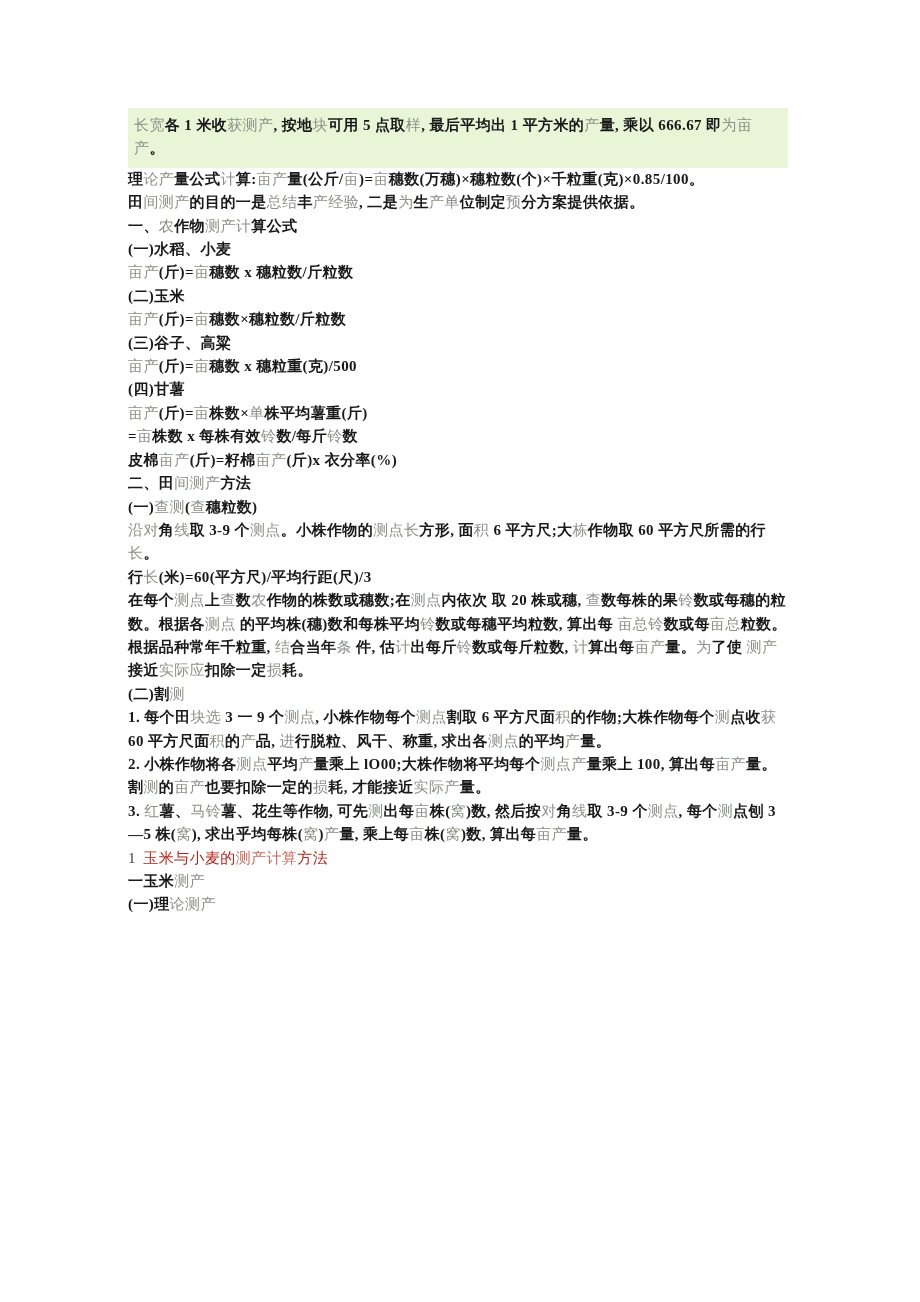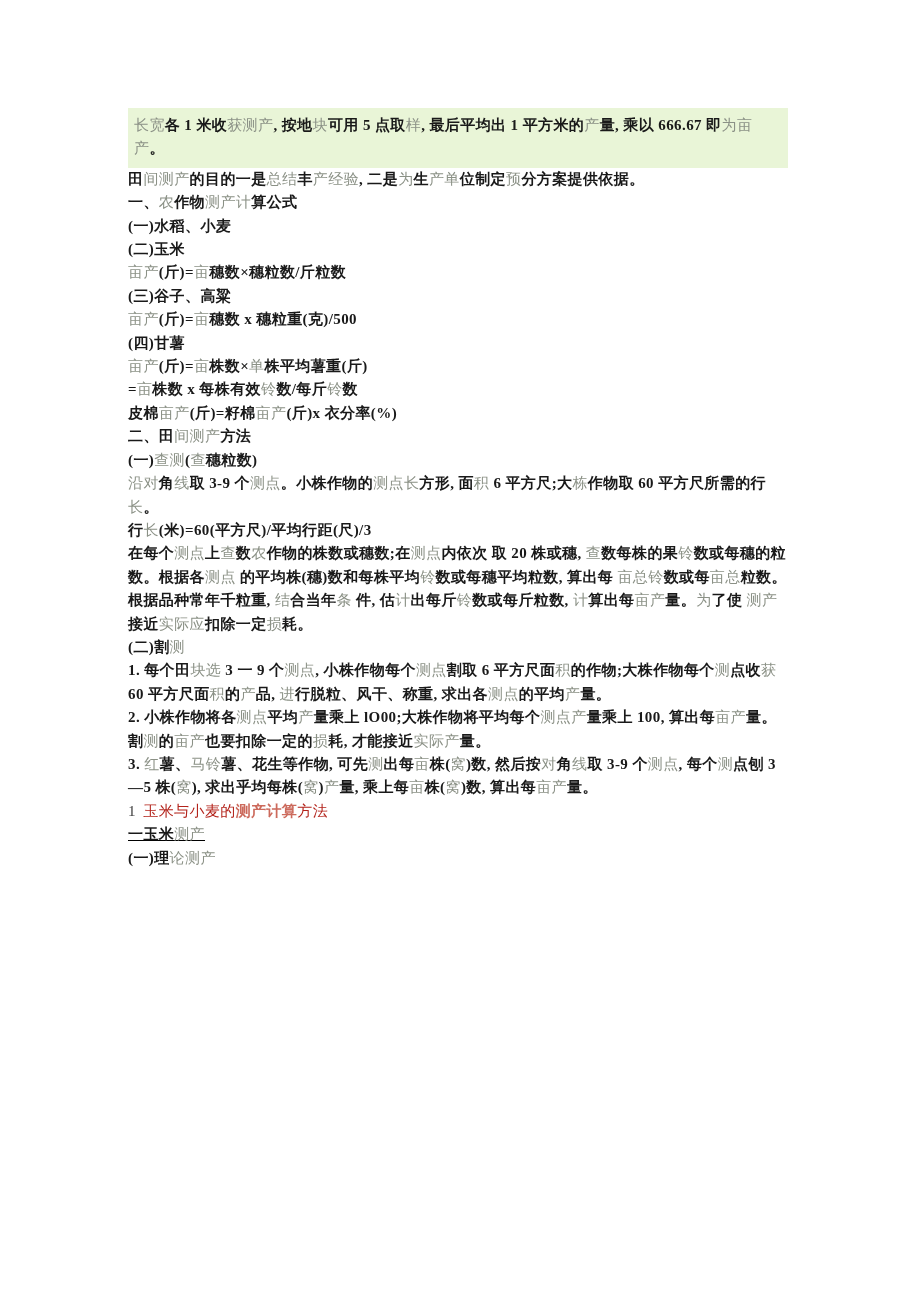--- a/index.html
+++ b/index.html
@@ -32,38 +32,40 @@
   }
   .p-formula{ margin-top:7px; }
   .p-lead{ margin-top:21px;font-family:Liberation Serif, serif; }
   .p-body{ }
   .p-redheading{
     margin-top:56px;
     font-size:16px;
     line-height:24px;
     letter-spacing:6px;
   }
-  .p-sub1{ margin-top:30px;text-decoration:underline; }
+  .p-sub1{ margin-top:30px; }
   .p-sub2{ margin-top:22px; }
   
   .seg-b{ color:var(--ink,#191919); font-weight:700; }
   .seg-m{ color:var(--muted,#8b9186); font-weight:400; }
   .seg-hn{ color:#3c3c3c; font-weight:400; letter-spacing:2px; }
   .seg-rb{ color:var(--red,#b3231b); font-weight:400; }
-  .seg-rm{ color:var(--redmuted,#cc6a5c); font-weight:700; }
+  .seg-rm{ color:var(--redmuted,#cc6a5c); font-weight:400; }
 </style>
 </head>
 <body>
 
 <div class="page" style="background: rgb(255, 255, 255);">
   <div id="doc-body" class="content">
       <p class="para p-highlight"><span class="seg-m">长宽</span><span class="seg-b">各 1 米收</span><span class="seg-m">获测产</span><span class="seg-b">, 按地</span><span class="seg-m">块</span><span class="seg-b">可用 5 点取</span><span class="seg-m">样</span><span class="seg-b">, 最后平均出 1 平方米的</span><span class="seg-m">产</span><span class="seg-b">量, 乘以 666.67 即</span><span class="seg-m">为亩产</span><span class="seg-b">。</span></p>
+      <p class="para p-formula"><span class="seg-b">理</span><span class="seg-m">论产</span><span class="seg-b">量公式</span><span class="seg-m">计</span><span class="seg-b">算:</span><span class="seg-m">亩产</span><span class="seg-b">量(公斤/</span><span class="seg-m">亩</span><span class="seg-b">)=</span><span class="seg-m">亩</span><span class="seg-b">穗数(万穗)×穗粒数(个)×千粒重(克)×0.85/100。</span></p>
       <p class="para p-lead"><span class="seg-b">田</span><span class="seg-m">间测产</span><span class="seg-b">的目的一是</span><span class="seg-m">总结</span><span class="seg-b">丰</span><span class="seg-m">产经验</span><span class="seg-b">, 二是</span><span class="seg-m">为</span><span class="seg-b">生</span><span class="seg-m">产单</span><span class="seg-b">位制定</span><span class="seg-m">预</span><span class="seg-b">分方案提供依据。</span></p>
       <p class="para p-body"><span class="seg-b">一、</span><span class="seg-m">农</span><span class="seg-b">作物</span><span class="seg-m">测产计</span><span class="seg-b">算公式</span></p>
       <p class="para p-body"><span class="seg-b">(一)水稻、小麦</span></p>
+      <p class="para p-body"><span class="seg-m">亩产</span><span class="seg-b">(斤)=</span><span class="seg-m">亩</span><span class="seg-b">穗数 x 穗粒数/斤粒数</span></p>
       <p class="para p-body"><span class="seg-b">(二)玉米</span></p>
       <p class="para p-body"><span class="seg-m">亩产</span><span class="seg-b">(斤)=</span><span class="seg-m">亩</span><span class="seg-b">穗数×穗粒数/斤粒数</span></p>
       <p class="para p-body"><span class="seg-b">(三)谷子、高粱</span></p>
       <p class="para p-body"><span class="seg-m">亩产</span><span class="seg-b">(斤)=</span><span class="seg-m">亩</span><span class="seg-b">穗数 x 穗粒重(克)/500</span></p>
       <p class="para p-body"><span class="seg-b">(四)甘薯</span></p>
       <p class="para p-body"><span class="seg-m">亩产</span><span class="seg-b">(斤)=</span><span class="seg-m">亩</span><span class="seg-b">株数×</span><span class="seg-m">单</span><span class="seg-b">株平均薯重(斤)</span></p>
       <p class="para p-body"><span class="seg-b">=</span><span class="seg-m">亩</span><span class="seg-b">株数 x 每株有效</span><span class="seg-m">铃</span><span class="seg-b">数/每斤</span><span class="seg-m">铃</span><span class="seg-b">数</span></p>
       <p class="para p-body"><span class="seg-b">皮棉</span><span class="seg-m">亩产</span><span class="seg-b">(斤)=籽棉</span><span class="seg-m">亩产</span><span class="seg-b">(斤)x 衣分率(%)</span></p>
       <p class="para p-body"><span class="seg-b">二、田</span><span class="seg-m">间测产</span><span class="seg-b">方法</span></p>
       <p class="para p-body"><span class="seg-b">(一)</span><span class="seg-m">查测</span><span class="seg-b">(</span><span class="seg-m">查</span><span class="seg-b">穗粒数)</span></p>

